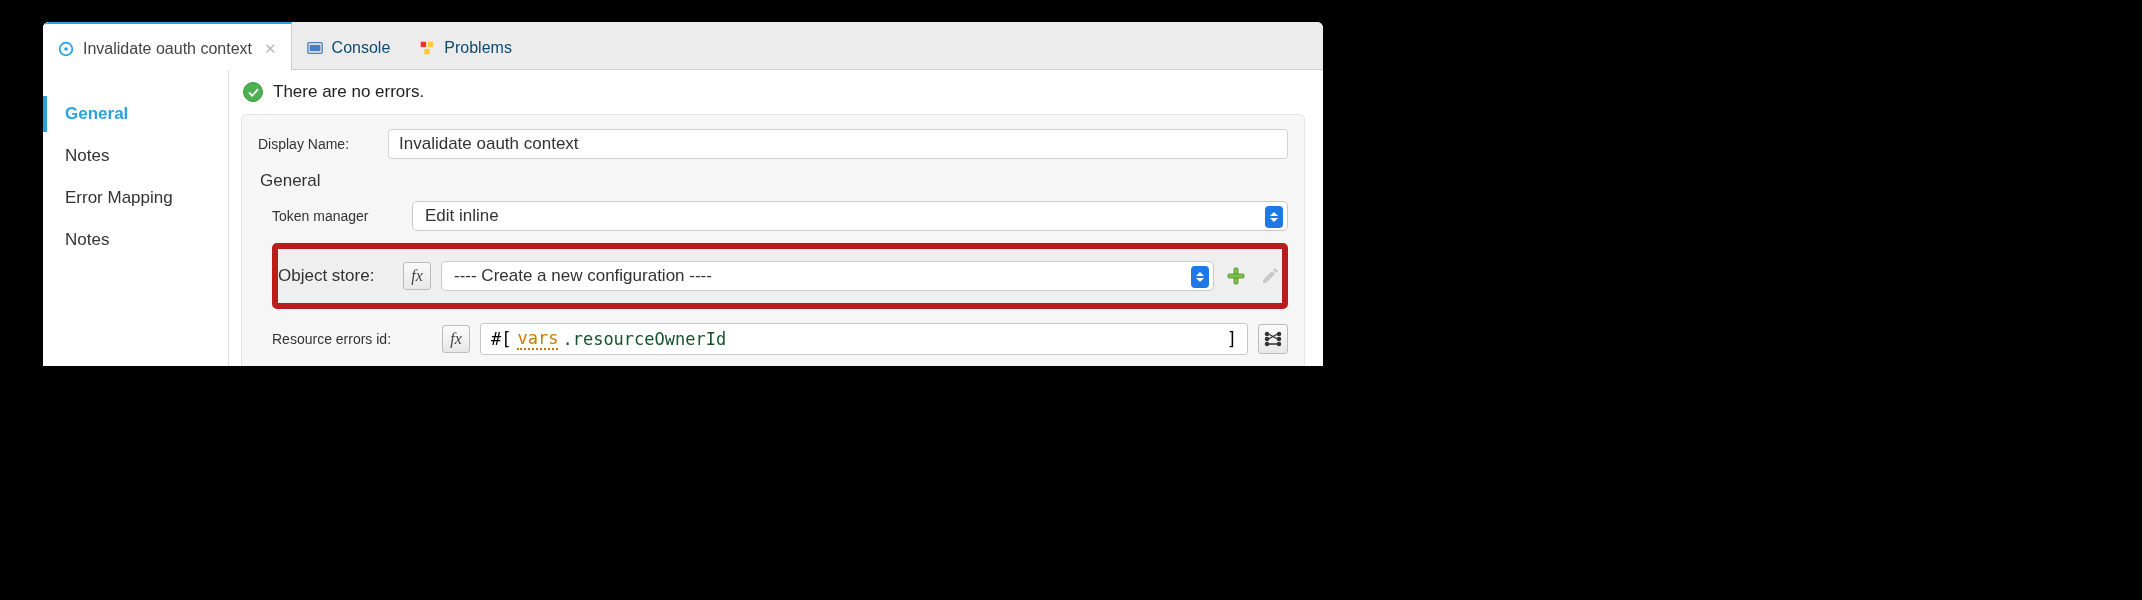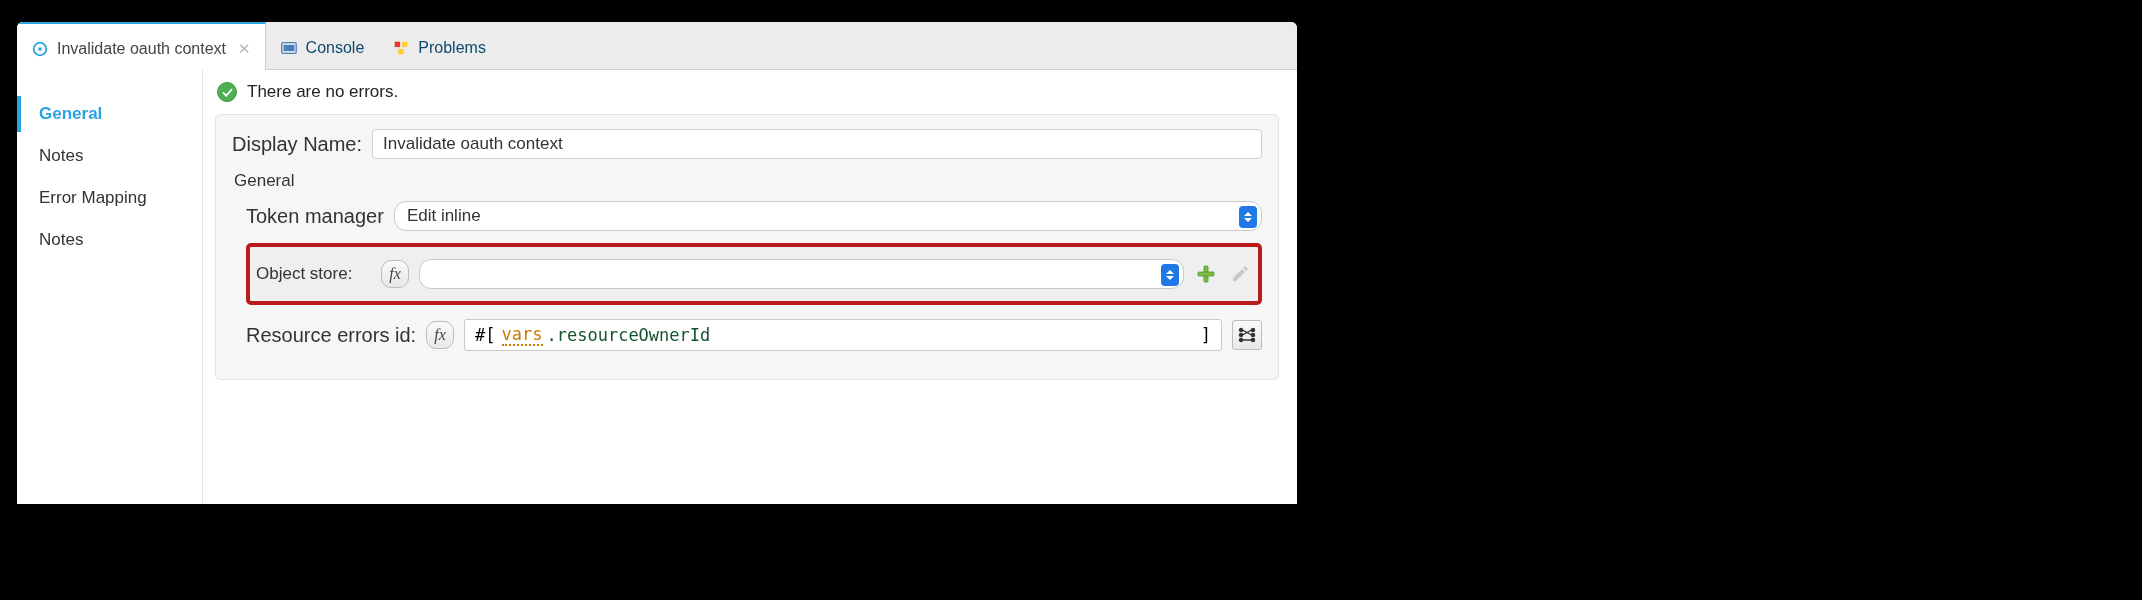--- a/index.html
+++ b/index.html
@@ -5,25 +5,25 @@
   * { box-sizing: border-box; margin: 0; padding: 0; }
   body {
     font-family: -apple-system, BlinkMacSystemFont, "Segoe UI", Arial, sans-serif;
     background: #000;
     width: 2142px;
     height: 600px;
     overflow: hidden;
   }
   .app-frame {
     width: 1280px;
-    height: 482px;
+    height: 344px;
     background: #fff;
     border-radius: 6px 6px 0 0;
     overflow: hidden;
-    margin-left: 17px;
+    margin-left: 43px;
     margin-top: 22px;
     display: flex;
     flex-direction: column;
   }
   .tabbar {
     display: flex;
     align-items: flex-end;
     background: #ececec;
     height: 48px;
     border-bottom: 1px solid #d0d0d0;
@@ -103,21 +103,21 @@
     border-radius: 5px;
     padding: 14px 16px 16px 16px;
   }
   .row {
     display: flex;
     align-items: center;
     gap: 10px;
     margin-bottom: 12px;
   }
   .row .label {
-    font-size: 20px;
+    font-size: 14px;
     color: #333;
     min-width: 120px;
   }
   .text-input {
     flex: 1;
     background: #fff;
     border: 1px solid #d2d2d2;
     border-radius: 4px;
     height: 30px;
     padding: 0 10px;
@@ -130,21 +130,21 @@
     margin: 6px 0 10px 2px;
   }
   .group-body {
     margin-left: 14px;
   }
   .select-wrap {
     flex: 1;
     position: relative;
     background: #fff;
     border: 1px solid #c9c9c9;
-    border-radius: 12px;
+    border-radius: 5px;
     height: 30px;
     display:flex; align-items:center;
     padding: 0 28px 0 12px;
     font-size: 17px;
     color: #333;
   }
   .select-arrows {
     position: absolute;
     right: 4px;
     top: 4px;
@@ -157,34 +157,34 @@
   .select-arrows::before, .select-arrows::after {
     content:"";
     width:0;height:0;
     border-left:4px solid transparent;
     border-right:4px solid transparent;
   }
   .select-arrows::before { border-bottom:4px solid #fff; margin-bottom:2px;}
   .select-arrows::after  { border-top:4px solid #fff; }
   .nested-panel {
     background: #efefef;
-    border: 4px solid #b91c1c;
+    border: 6px solid #b91c1c;
     border-radius: 5px;
-    padding: 12px 6px;
+    padding: 12px 0;
     display:flex;
     align-items:center;
     gap: 10px;
     margin-bottom: 14px;
   }
   .nested-panel .label-n { font-size: 17px; color:#333; min-width: 115px; }
   .fx-btn {
     width: 28px; height: 28px;
     background: linear-gradient(#fafafa,#e8e8e8);
     border:1px solid #bcbcbc;
-    border-radius:10px;
+    border-radius:3px;
     display:flex;align-items:center;justify-content:center;
     font-style: italic;
     font-family: Georgia, serif;
     font-size: 16px;
     color:#444;
     cursor:pointer;
   }
   .add-btn {
     width: 24px; height: 24px;
     display:flex;align-items:center;justify-content:center;
@@ -306,20 +306,21 @@
             <div class="select-wrap">
               <span>Edit inline</span>
               <span class="select-arrows"></span>
             </div>
           </div>
 
           <div class="nested-panel">
             <span class="label-n">Object store:</span>
             <span class="fx-btn">fx</span>
             <div class="select-wrap" style="flex:1">
+              <span>---- Create a new configuration ----</span>
               <span class="select-arrows"></span>
             </div>
             <span class="add-btn">
               <svg viewBox="0 0 20 20">
                   <rect x="8" y="2" width="4" height="16" rx="1" fill="#7cc04a" stroke="#4f9128" stroke-width="0.8"></rect>
                   <rect x="2" y="8" width="16" height="4" rx="1" fill="#7cc04a" stroke="#4f9128" stroke-width="0.8"></rect>
                 </svg>
             </span>
             <span class="edit-btn">
               <svg viewBox="0 0 20 20">

